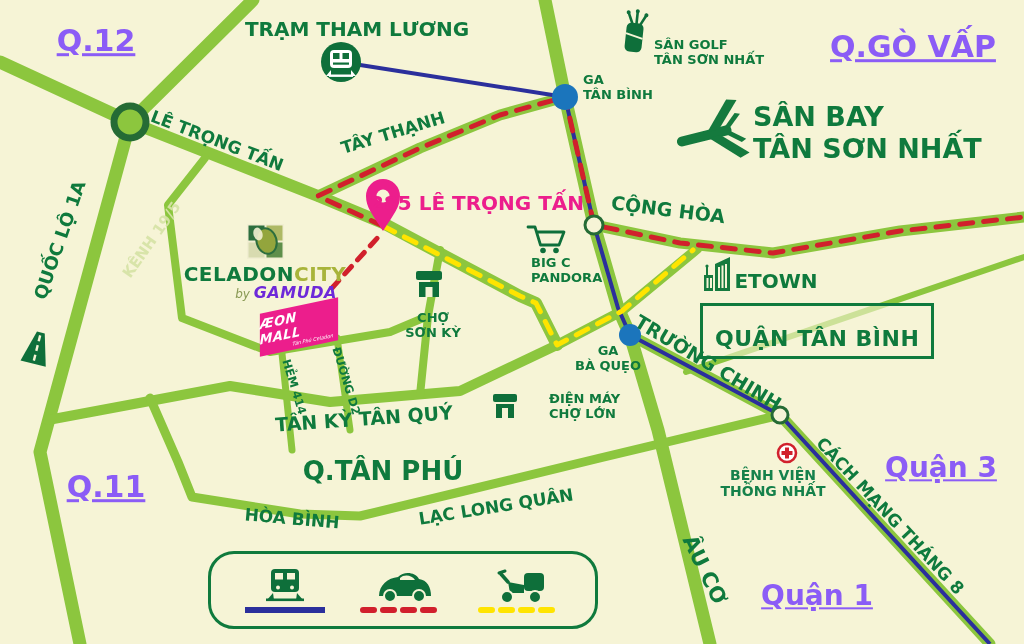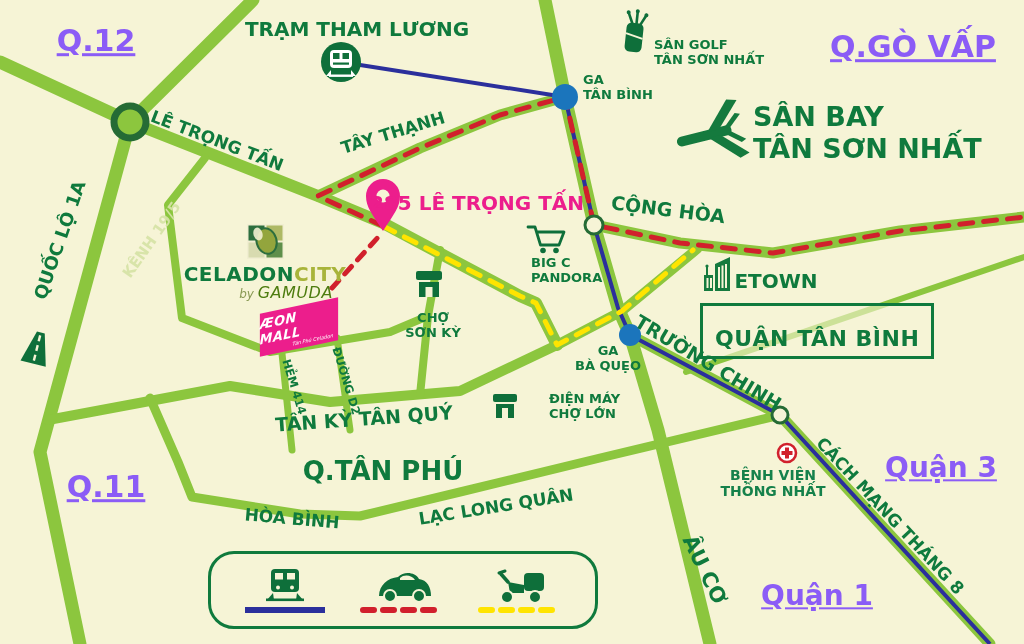--- a/index.html
+++ b/index.html
@@ -20,21 +20,21 @@
   .aeon{position:absolute;z-index:4;background:#ec1e8c;color:#fff;
        display:flex;flex-direction:column;justify-content:center;align-items:center;
        transform:rotate(-12deg) skewX(-12deg);}
   .aeon .main{font-style:italic;font-weight:bold;font-size:13px;letter-spacing:.5px;}
   .aeon .sub{font-size:5px;align-self:flex-end;margin-right:5px;font-style:italic;}
   .celadon-name{position:absolute;z-index:3;left:265px;top:274px;transform:translate(-50%,-50%);
        font-size:20px;font-weight:bold;letter-spacing:.5px;}
   .celadon-name .accent{color:#a8b43a;}
   .byline{position:absolute;z-index:3;left:286px;top:292px;transform:translate(-50%,-50%);
        font-size:12px;color:#8a9a55;font-style:italic;}
-  .byline .dev{font-size:16px;font-weight:normal;color:#4d7c0f;font-style:italic;letter-spacing:.5px;}
+  .byline .dev{font-size:16px;font-weight:bold;color:#6d28d9;font-style:italic;letter-spacing:.5px;}
   #legend{position:absolute;z-index:3;left:208px;top:551px;width:390px;height:78px;
        border:3px solid #0f7a3d;border-radius:26px;box-sizing:border-box;
        display:flex;justify-content:space-evenly;align-items:center;}
   .legend-item{display:flex;flex-direction:column;align-items:center;gap:3px;}
 </style>
 </head>
 <body>
 
 <svg id="map-svg" width="1024" height="644" viewBox="0 0 1024 644">
 

